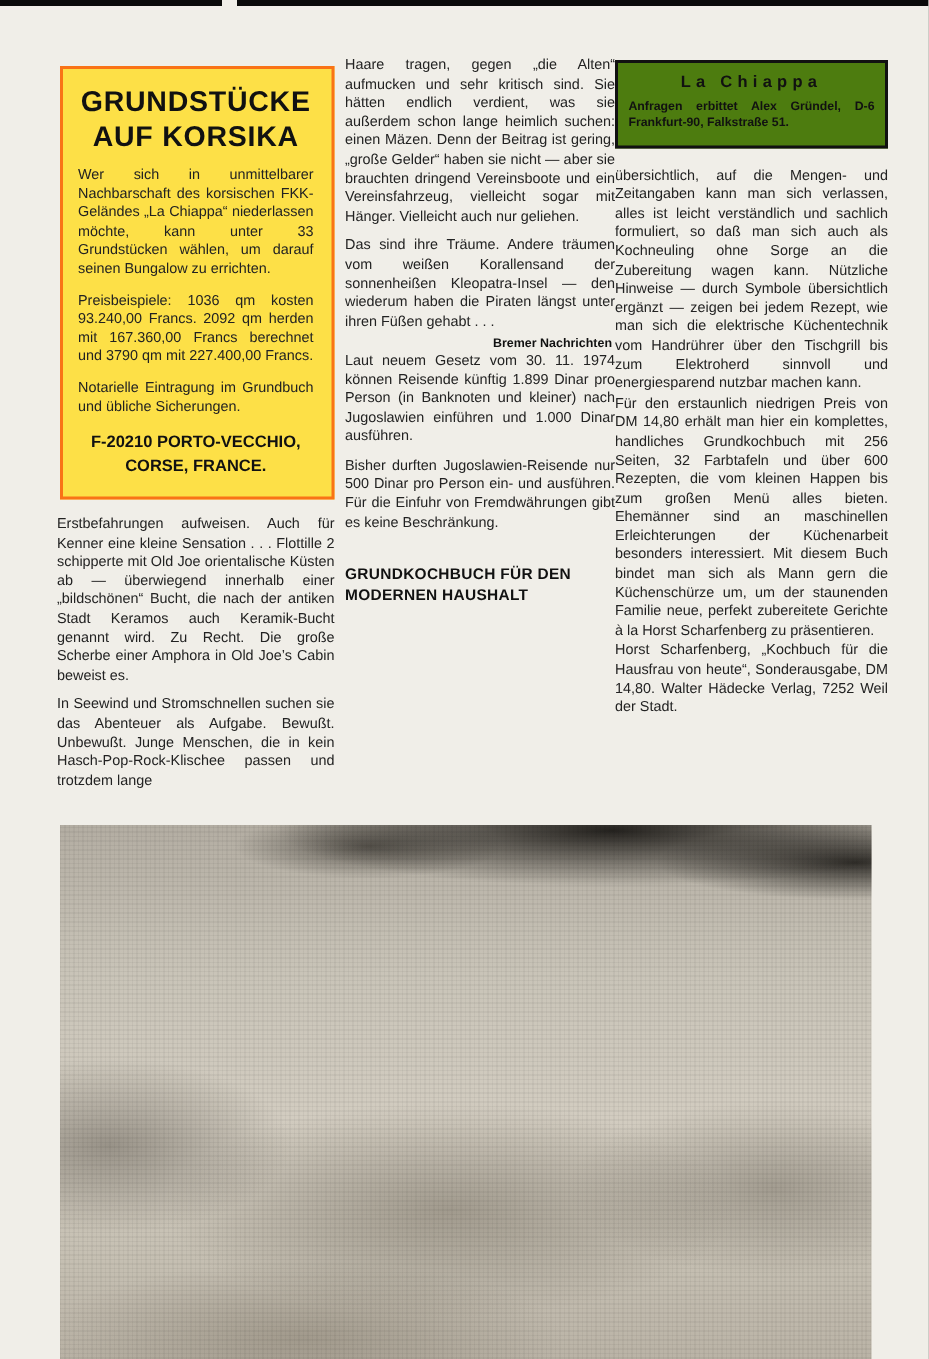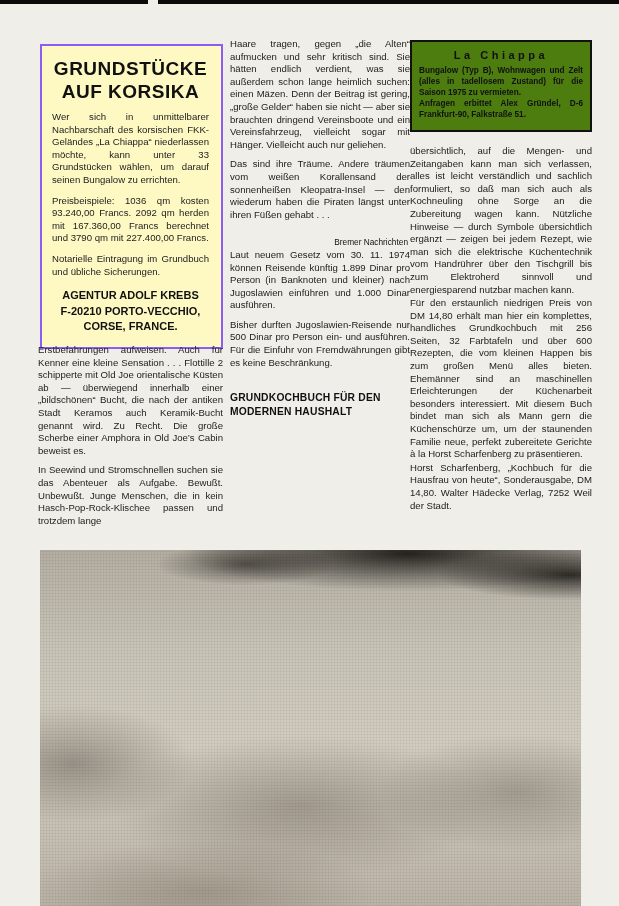--- a/index.html
+++ b/index.html
@@ -36,22 +36,22 @@
     font-size:9.6px;
     line-height:12.6px;
     text-align:justify;
     color:#222;
   }
   .body-text p{margin:0 0 7px 0;}
   .body-text p:last-child{margin-bottom:0;}
 
   
   .ad-box{
-    border:2px solid #8b5cf6;
-    background:#fef9c3;
+    border:2px solid #f97316;
+    background:#fde047;
     padding:9px 12px 12px 10px;
     box-sizing:border-box;
   }
   .ad-box-title{
     font-size:19px;
     font-weight:bold;
     text-align:center;
     line-height:23px;
     letter-spacing:.5px;
     color:#111;
@@ -63,23 +63,23 @@
     font-weight:bold;
     text-align:center;
     line-height:15.5px;
     margin-top:10px;
     color:#111;
   }
 
   
   .byline{
     text-align:right;
-    font-weight:normal;
+    font-weight:bold;
     font-size:8.3px;
-    margin:15px 2px 0 0;
+    margin:1px 2px 0 0;
     color:#111;
   }
   .section-heading{
     font-weight:bold;
     font-size:10.3px;
     line-height:13.5px;
     letter-spacing:.2px;
     margin:15px 0 6px 0;
     color:#111;
     text-align:left;
@@ -145,21 +145,20 @@
 
   <div class="col col-left-box">
     <div class="ad-box">
       <div class="ad-box-title">GRUNDSTÜCKE AUF KORSIKA</div>
       <div class="body-text">
         <p>Wer sich in unmittelbarer Nachbarschaft des korsischen FKK-Geländes „La Chiappa“ niederlassen möchte, kann unter 33 Grundstücken wählen, um darauf seinen Bungalow zu errichten.</p>
         <p>Preisbeispiele: 1036 qm kosten 93.240,00 Francs. 2092 qm herden mit 167.360,00 Francs berechnet und 3790 qm mit 227.400,00 Francs.</p>
         <p>Notarielle Eintragung im Grundbuch und übliche Sicherungen.</p>
       </div>
       <div class="agency">
-        <div>AGENTUR ADOLF KREBS</div>
         <div>F-20210 PORTO-VECCHIO,</div>
         <div>CORSE, FRANCE.</div>
       </div>
     </div>
   </div>
 
   <div class="col col-left-text body-text">
     <p>Erstbefahrungen aufweisen. Auch für Kenner eine kleine Sensation . . . Flottille 2 schipperte mit Old Joe orientalische Küsten ab — überwiegend innerhalb einer „bildschönen“ Bucht, die nach der antiken Stadt Keramos auch Keramik-Bucht genannt wird. Zu Recht. Die große Scherbe einer Amphora in Old Joe’s Cabin beweist es.</p>
     <p>In Seewind und Stromschnellen suchen sie das Abenteuer als Aufgabe. Bewußt. Unbewußt. Junge Menschen, die in kein Hasch-Pop-Rock-Klischee passen und trotzdem lange</p>
   </div>
@@ -172,21 +171,20 @@
     <p>Laut neuem Gesetz vom 30. 11. 1974 können Reisende künftig 1.899 Dinar pro Person (in Banknoten und kleiner) nach Jugoslawien einführen und 1.000 Dinar ausführen.</p>
     <p>Bisher durften Jugoslawien-Reisende nur 500 Dinar pro Person ein- und ausführen. Für die Einfuhr von Fremdwährungen gibt es keine Beschränkung.</p>
 
     <div class="section-heading" style="margin-top:22px">GRUNDKOCHBUCH FÜR DEN MODERNEN HAUSHALT</div>
   </div>
 
   <div class="col col-right">
     <div class="chiappa-box">
       <div class="chiappa-title">La Chiappa</div>
       <div class="chiappa-lines">
-        <p>Bungalow (Typ B), Wohnwagen und Zelt (alles in tadellosem Zustand) für die Saison 1975 zu vermieten.</p>
         <p>Anfragen erbittet Alex Gründel, D-6 Frankfurt-90, Falkstraße 51.</p>
       </div>
     </div>
     <div class="body-text">
       <p style="margin-bottom:1px">übersichtlich, auf die Mengen- und Zeitangaben kann man sich verlassen, alles ist leicht verständlich und sachlich formuliert, so daß man sich auch als Kochneuling ohne Sorge an die Zubereitung wagen kann. Nützliche Hinweise — durch Symbole übersichtlich ergänzt — zeigen bei jedem Rezept, wie man sich die elektrische Küchentechnik vom Handrührer über den Tischgrill bis zum Elektroherd sinnvoll und energiesparend nutzbar machen kann.</p>
       <p style="margin-bottom:1px">Für den erstaunlich niedrigen Preis von DM 14,80 erhält man hier ein komplettes, handliches Grundkochbuch mit 256 Seiten, 32 Farbtafeln und über 600 Rezepten, die vom kleinen Happen bis zum großen Menü alles bieten. Ehemänner sind an maschinellen Erleichterungen der Küchenarbeit besonders interessiert. Mit diesem Buch bindet man sich als Mann gern die Küchenschürze um, um der staunenden Familie neue, perfekt zubereitete Gerichte à la Horst Scharfenberg zu präsentieren.</p>
       <p>Horst Scharfenberg, „Kochbuch für die Hausfrau von heute“, Sonderausgabe, DM 14,80. Walter Hädecke Verlag, 7252 Weil der Stadt.</p>
     </div>
   </div>
 

